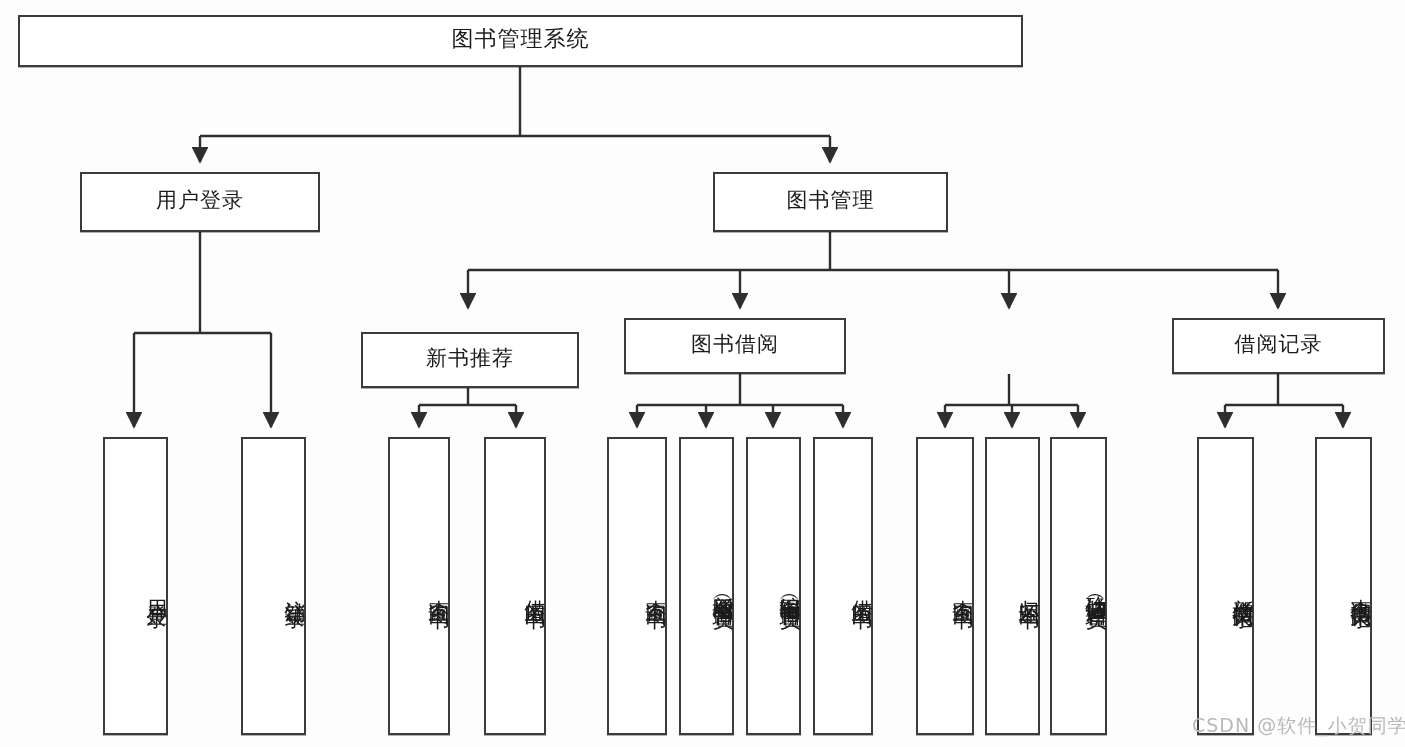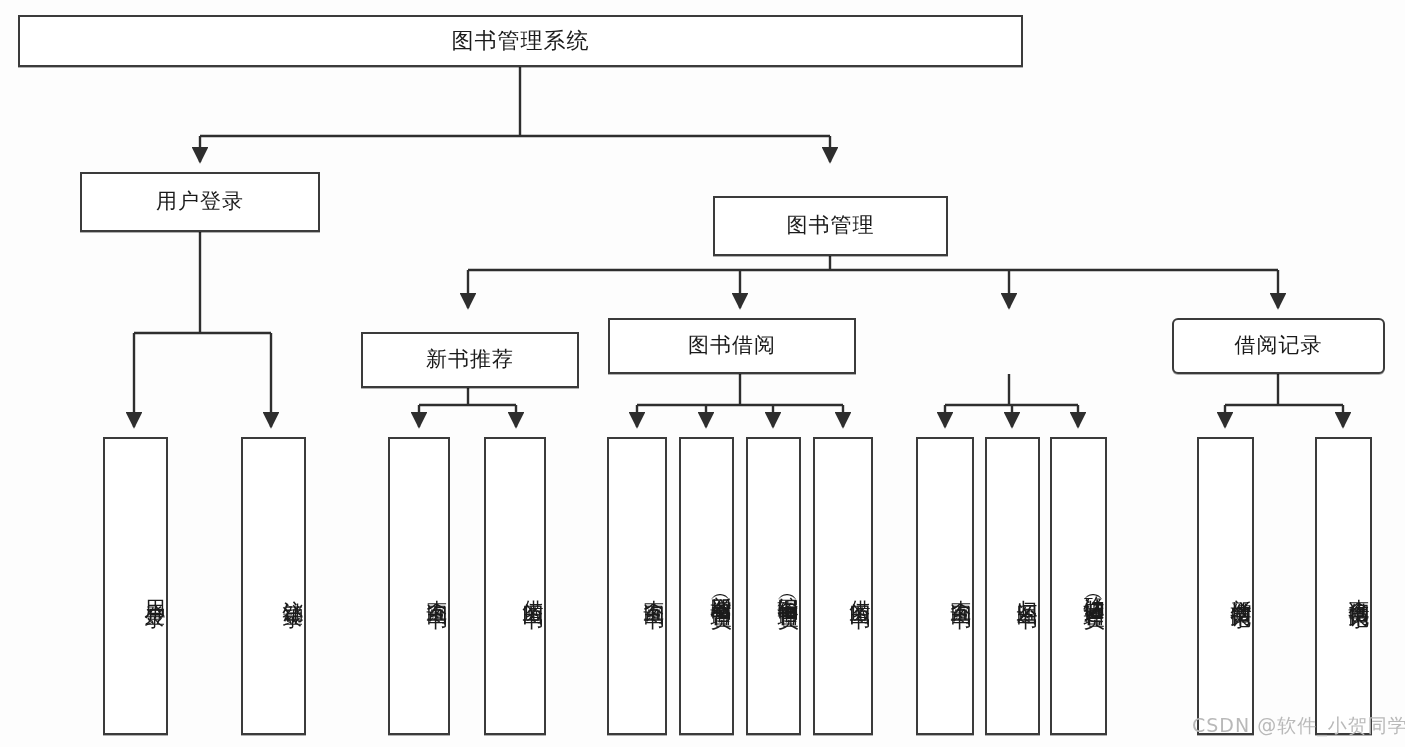--- a/index.html
+++ b/index.html
@@ -30,20 +30,21 @@
     position: absolute;
     box-sizing: border-box;
     border: 2px solid #3b3b3b;
     background: #ffffff;
     display: flex;
     align-items: center;
     justify-content: center;
     color: #1b1b1b;
     z-index: 2;
     box-shadow: 0 1px 0 rgba(0,0,0,0.30);
+    font-family: Liberation Mono, monospace;
   }
   .node.horizontal {
     font-size: 21px;
     letter-spacing: 1px;
     line-height: 1.2;
   }
   .node.root {
     font-size: 22px;
   }
   .node.vertical {
@@ -124,25 +125,25 @@
       <path d="M 1278 374 L 1278 405"></path>
       <path d="M 1225 405 L 1343 405"></path>
       <path d="M 1225 405 L 1225 427" marker-end="url(#arrow)"></path>
       <path d="M 1343 405 L 1343 427" marker-end="url(#arrow)"></path>
     </g>
   </svg>
 
   <div class="node horizontal root" id="node-root" style="left: 18px; top: 15px; width: 1005px; height: 52px;">图书管理系统</div>
 
   <div class="node horizontal" id="node-user-login" style="left: 80px; top: 172px; width: 240px; height: 60px;">用户登录</div>
-  <div class="node horizontal" id="node-book-manage" style="left: 713px; top: 172px; width: 235px; height: 60px; margin-top: 24px;">图书管理</div>
+  <div class="node horizontal" id="node-book-manage" style="left: 713px; top: 172px; width: 235px; height: 60px;">图书管理</div>
 
   <div class="node horizontal" id="node-new-book-rec" style="left: 361px; top: 332px; width: 218px; height: 56px;">新书推荐</div>
-  <div class="node horizontal" id="node-book-borrow" style="left: 608px; top: 318px; width: 248px; height: 56px;">图书借阅</div>
-  <div class="node horizontal" id="node-borrow-record" style="left: 1172px; top: 318px; width: 213px; height: 56px; border-radius: 6px;">借阅记录</div>
+  <div class="node horizontal" id="node-book-borrow" style="left: 624px; top: 318px; width: 222px; height: 56px;">图书借阅</div>
+  <div class="node horizontal" id="node-borrow-record" style="left: 1172px; top: 318px; width: 213px; height: 56px;">借阅记录</div>
 
   <div id="leaf-layer">
       <div class="node vertical" id="leaf-user-login" style="left: 103px; top: 437px; width: 65px; height: 298px;">
         <span class="vlabel">用户登录</span>
       </div>
       <div class="node vertical" id="leaf-user-logout" style="left: 241px; top: 437px; width: 65px; height: 298px;">
         <span class="vlabel">注销登录</span>
       </div>
       <div class="node vertical" id="leaf-rec-query" style="left: 388px; top: 437px; width: 62px; height: 298px;">
         <span class="vlabel">查询图书</span>

